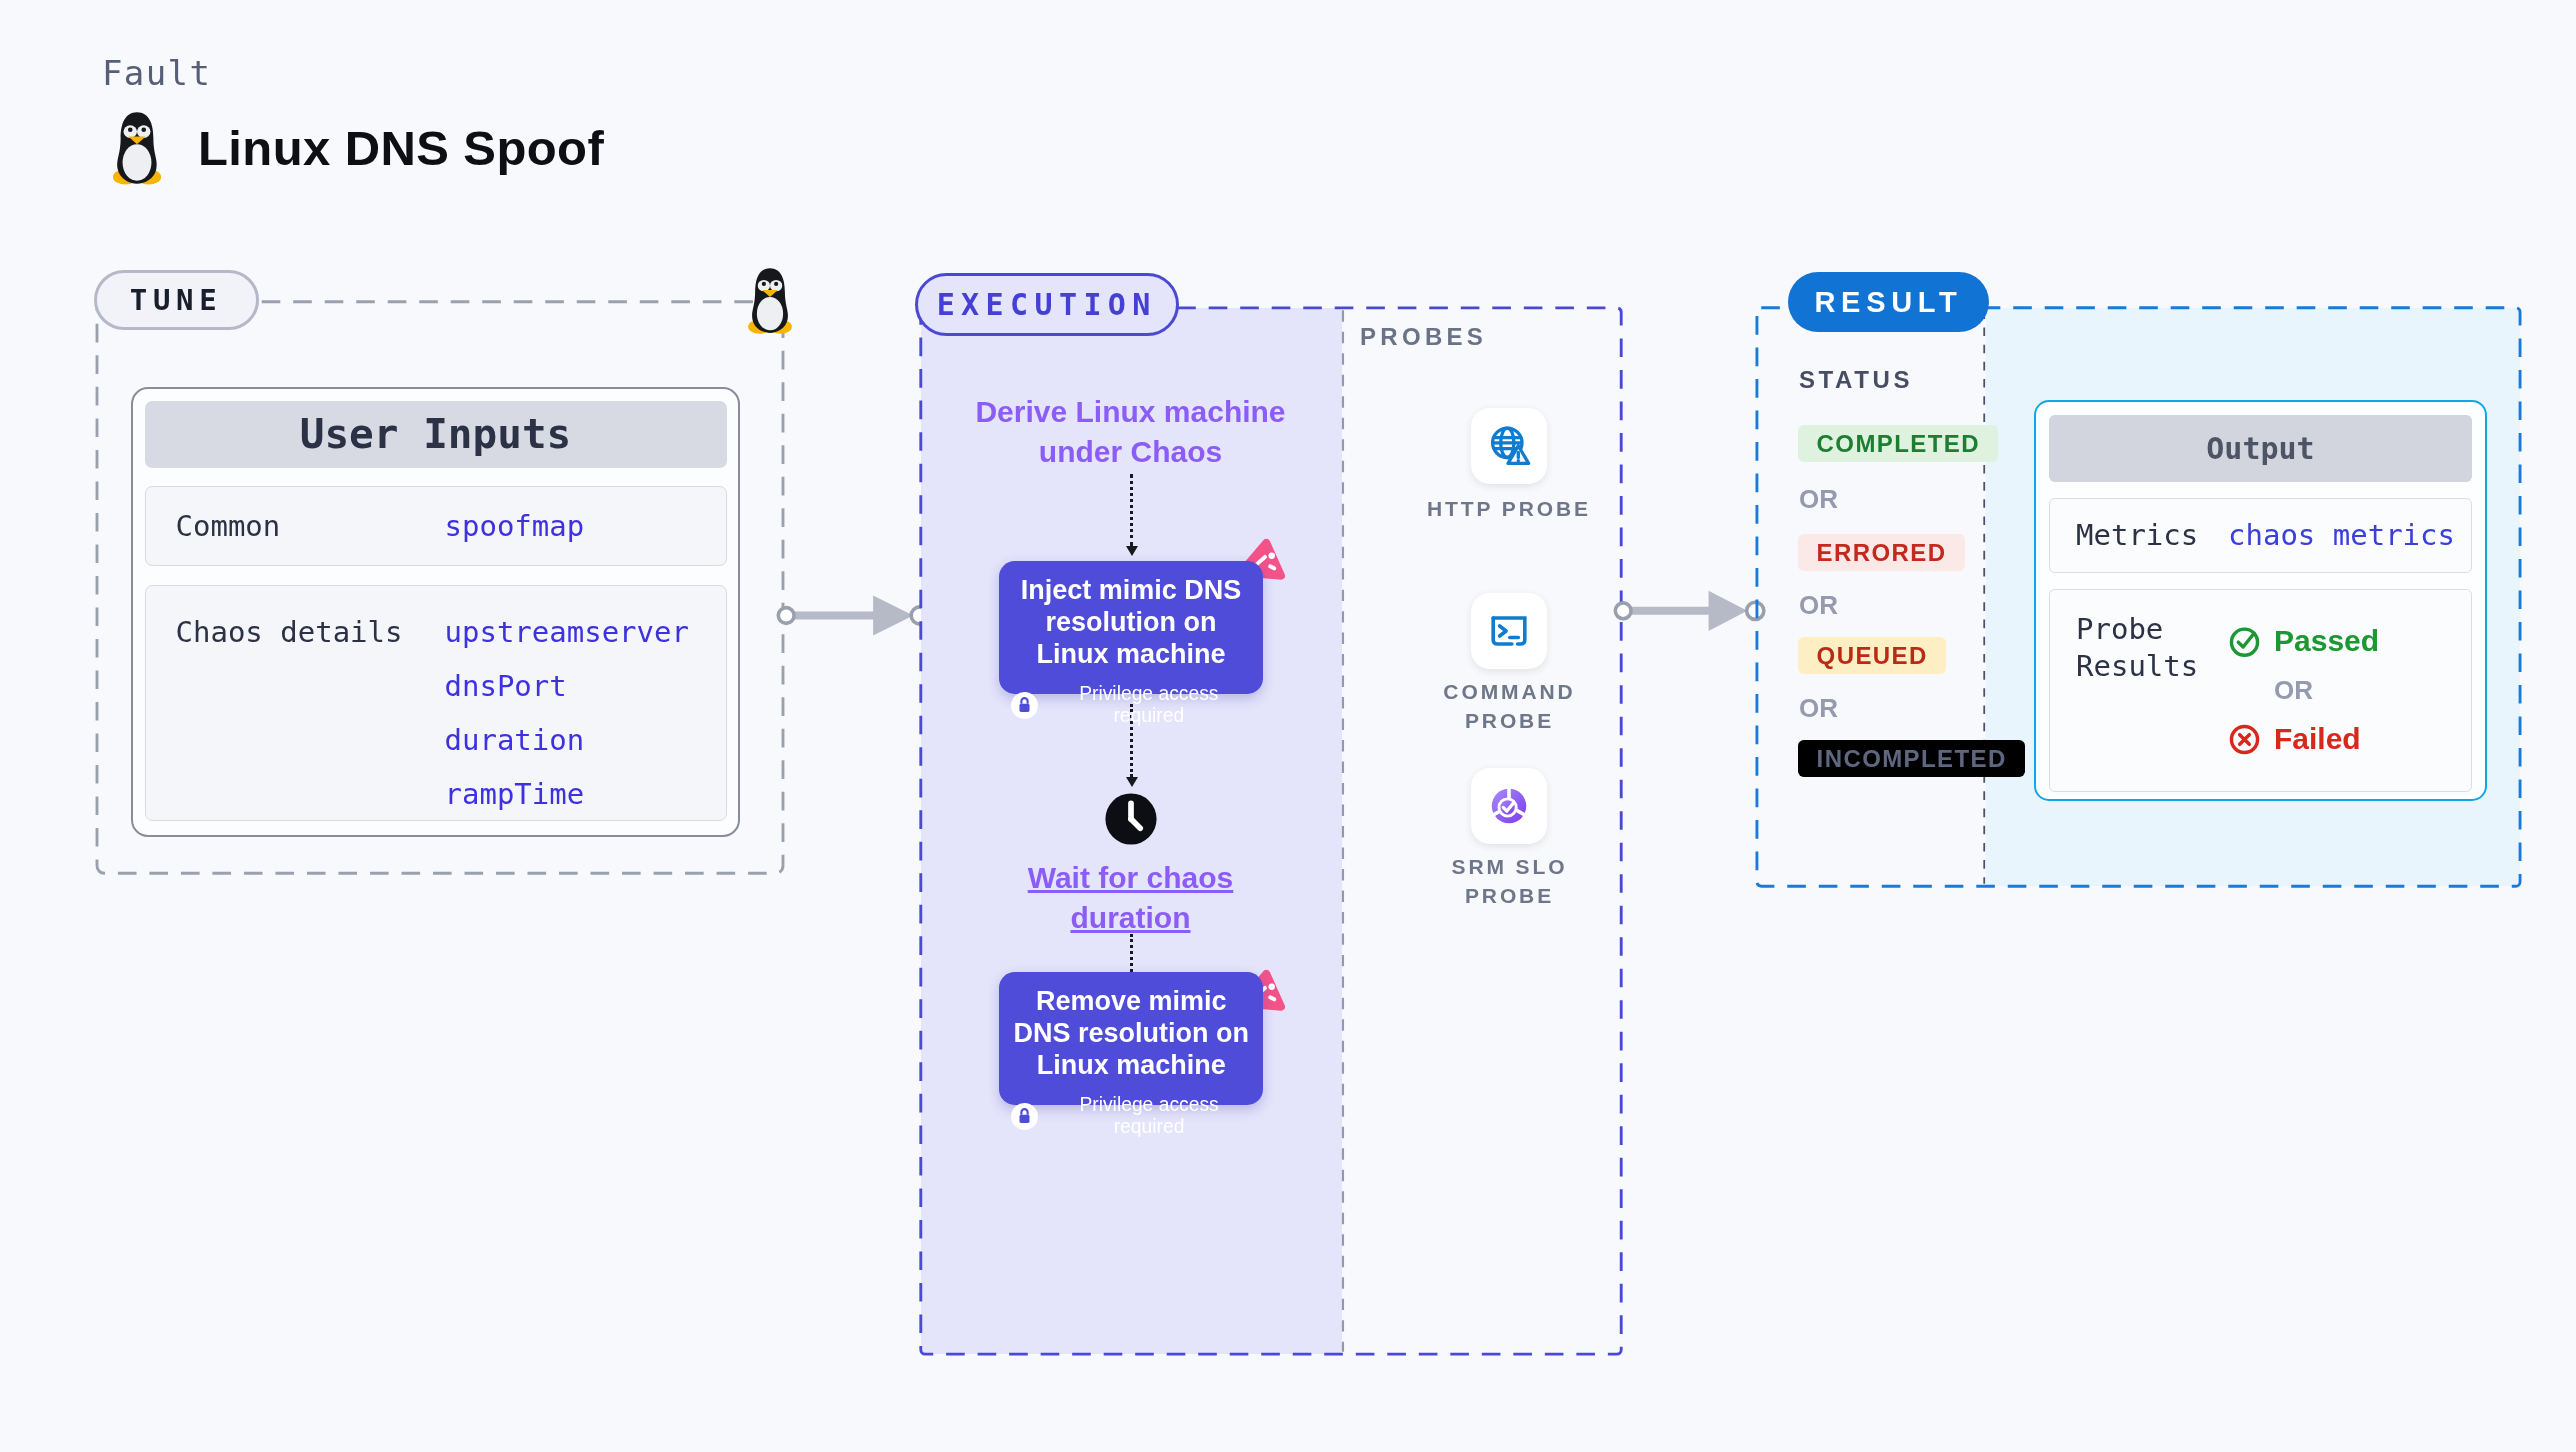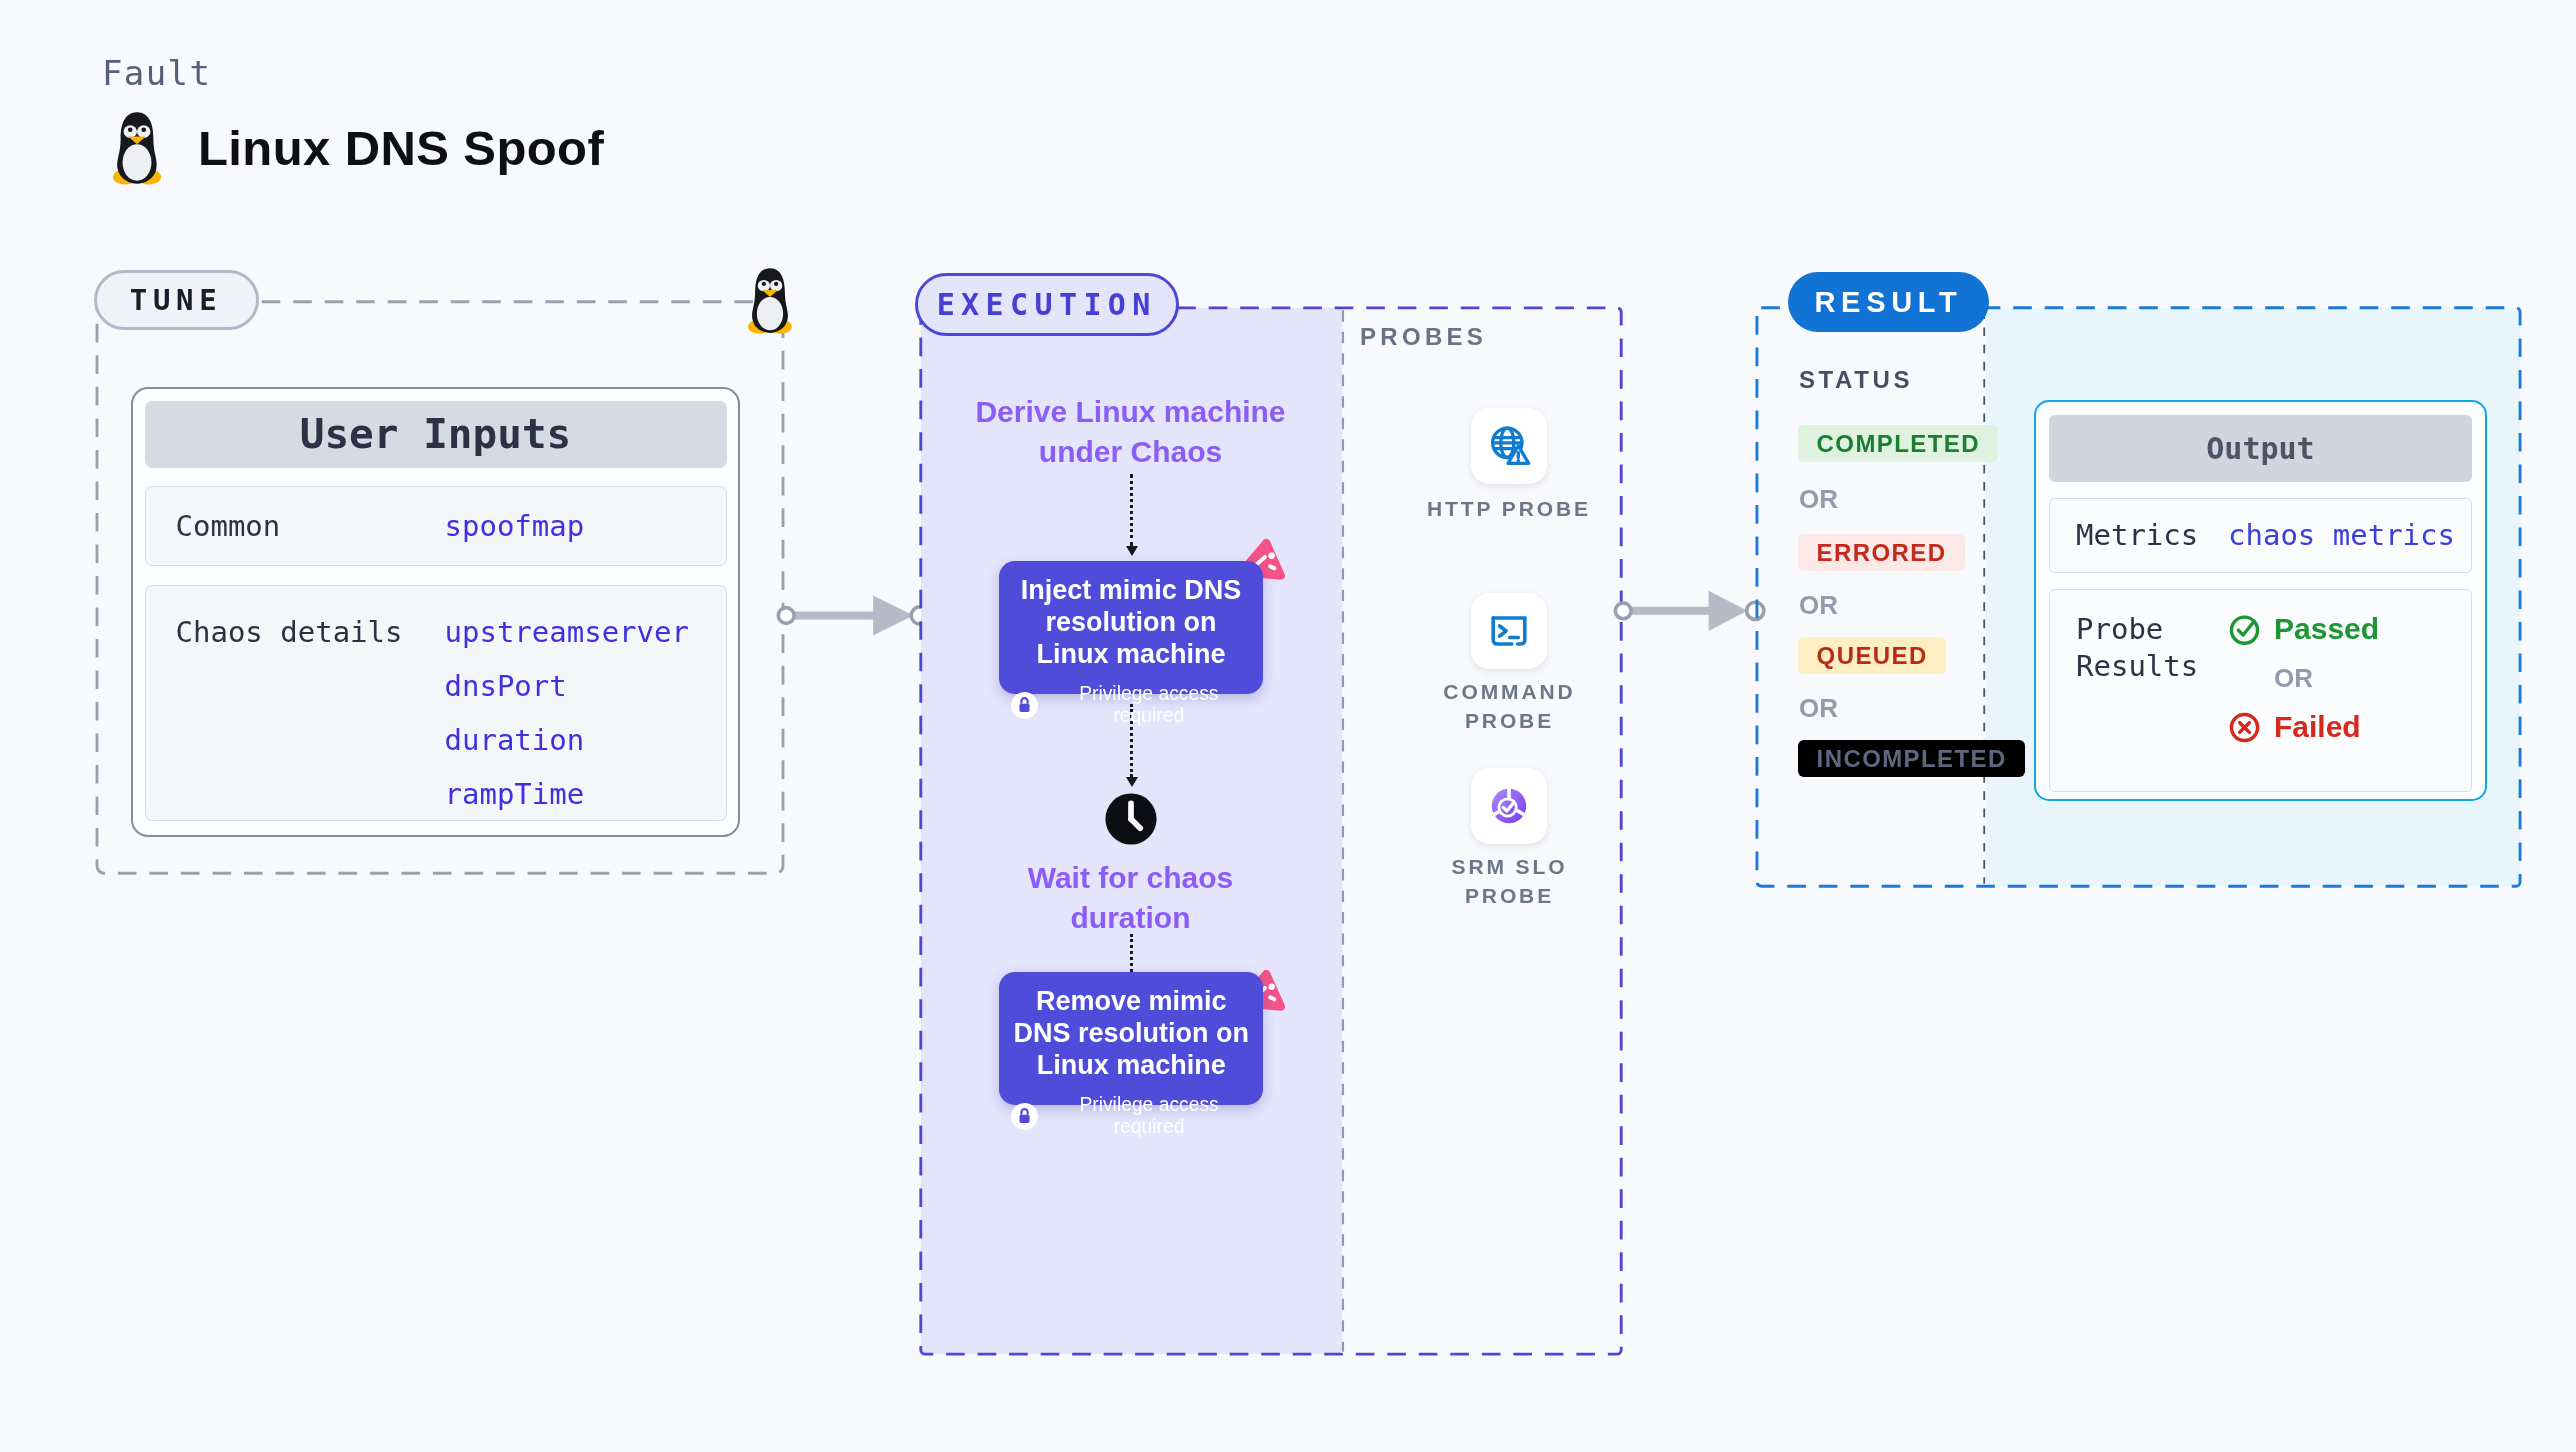--- a/index.html
+++ b/index.html
@@ -41,21 +41,21 @@
   .fa1{left:774px;top:586px;}
   .fa2{left:1611px;top:582px;}
 
   
   .exec{left:919px;top:306px;width:704px;height:1050px;}
   .exec-fill{position:absolute;left:2.1px;top:2.1px;width:421px;height:1046px;background:#e4e4fb;border-radius:4.3px;}
   .pill-exec{left:-4.3px;top:-33px;width:264px;height:63px;background:#e4e4fb;border:3.6px solid #4b48d6;
              color:#453fd3;font-family:"DejaVu Sans Mono","Liberation Mono",monospace;font-size:30px;letter-spacing:6.4px;}
   .step-text{position:absolute;text-align:center;font-weight:800;color:#8b5cf6;font-size:30px;line-height:40px;}
   .derive{left:54px;top:86px;width:315px;}
-  .wait{left:97px;top:552px;width:229px;}
+  .wait{left:97px;top:552px;width:229px;text-decoration:underline;}
   .darrow{position:absolute;left:206px;width:13px;display:flex;flex-direction:column;align-items:center;}
   .dline{width:0;border-left:3.6px dotted #17191e;}
   .dhead{width:0;height:0;border:6.4px solid transparent;border-top:10px solid #17191e;}
   .d1{top:168px;} .d1 .dline{height:72px;}
   .d2{top:398px;} .d2 .dline{height:73px;}
   .d3{top:628px;} .d3 .dline{height:44px;}
   .action-card{position:absolute;left:80px;width:264px;height:133px;background:#4f4cda;border-radius:15.8px;
                color:#fff;text-align:center;padding:13px 11.5px 10px;box-sizing:border-box;z-index:2;
                box-shadow:0 4.3px 11.5px rgba(60,60,170,.25);}
   .inject{top:255px;} .remove{top:666px;padding-left:12px;}
@@ -96,21 +96,21 @@
                border:2.9px solid #11a7e6;border-radius:15px;padding:13px;box-sizing:border-box;z-index:3;}
   .out-head{height:67px;line-height:67px;background:#d2d4de;border-radius:5.7px;text-align:center;
             font-size:30px;font-weight:700;color:#4d5466;}
   .out-row{margin-top:15.8px;border:1.4px solid #d9dce4;border-radius:5.7px;background:#fbfcfe;display:flex;box-sizing:border-box;}
   .row-metrics{height:75px;align-items:center;}
   .row-probes{height:203px;align-items:flex-start;padding-top:21.5px;}
   .out-label{width:152px;padding-left:26px;font-size:29px;color:#2b3245;line-height:37px;flex:none;}
   .out-link{font-size:29px;color:#3c40da;cursor:pointer;}
   .res-col{padding-top:1.4px;}
   .res-line{display:flex;align-items:center;gap:13px;font-size:30px;font-weight:800;}
-  .res-passed{color:#1d9733;} .res-failed{color:#d6291c;}
+  .res-passed{color:#1d9733;margin-top:12px;} .res-failed{color:#d6291c;}
   .res-or{margin:17px 0 15.8px 46px;font-size:26px;font-weight:700;color:#959bae;}
 </style>
 </head>
 <body>
 
 <svg width="0" height="0" style="position:absolute">
   <defs>
     <linearGradient id="purpGrad" x1="0" y1="0" x2="1" y2="1">
       <stop offset="0" stop-color="#a78bfa"></stop>
         <stop offset="1" stop-color="#7c3aed"></stop>

